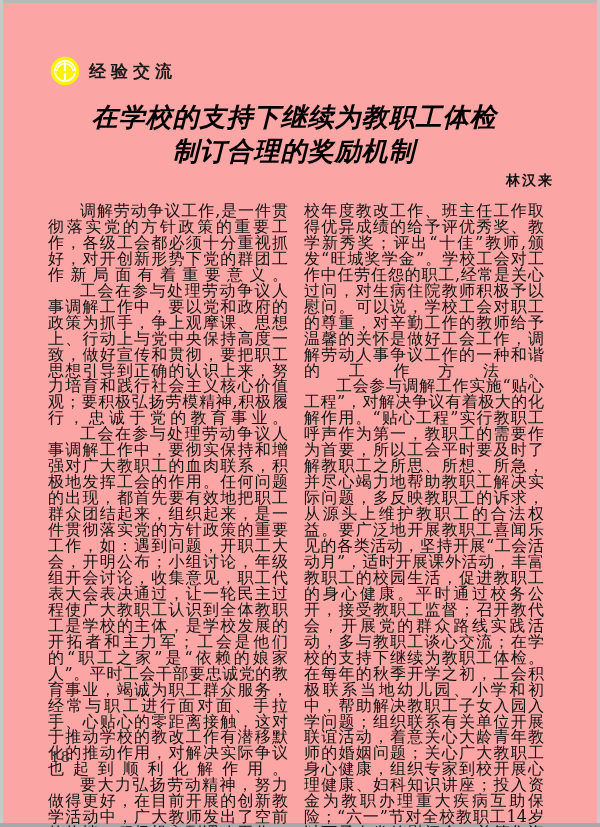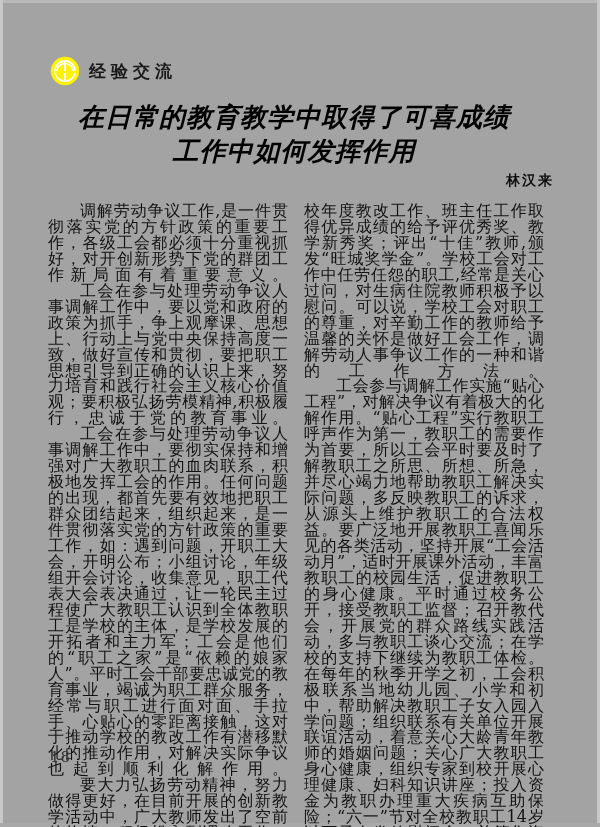--- a/index.html
+++ b/index.html
@@ -11,21 +11,21 @@
     width: 600px;
     height: 827px;
     overflow: hidden;
     font-family: "DejaVu Sans", sans-serif;
   }
 
   .page {
     position: relative;
     width: 600px;
     height: 827px;
-    background: #a3a3a3;
+    background: #fca5a5;
     box-sizing: border-box;
     overflow: hidden;
   }
 
   
   .scan-edge-top {
     position: absolute;
     top: 0; left: 0; right: 0;
     height: 3px;
     background: #b9b9b9;
@@ -179,22 +179,22 @@
         <circle cx="20" cy="20" r="19" fill="#FFF200"></circle>
         <circle cx="20" cy="20" r="13.5" fill="none" stroke="#ffffff" stroke-width="2.2"></circle>
         <path d="M9 21 A11 11 0 0 1 31 21" fill="none" stroke="#ffffff" stroke-width="2.2"></path>
         <rect x="18.6" y="7.5" width="2.8" height="25" fill="#ffffff"></rect>
         <rect x="6" y="20.2" width="28" height="2.4" fill="#FFF200"></rect>
       </svg>
       <span class="section-label">经验交流</span>
     </div>
 
     <div class="article-title">
-      <span>在日常的教育教学中取得了可喜成绩</span>
-      <span class="title-line-2">工作中如何发挥作用</span>
+      <span>在学校的支持下继续为教职工体检</span>
+      <span class="title-line-2">制订合理的奖励机制</span>
     </div>
 
     <div class="article-author">林汉来</div>
 
     <div class="columns">
 
       <div class="column">
         <p class="para indent">调解劳动争议工作,是一件贯彻落实党的方针政策的重要工作，各级工会都必须十分重视抓好，对开创新形势下党的群团工作新局面有着重要意义。</p>
         <p class="para indent">工会在参与处理劳动争议人事调解工作中，要以党和政府的政策为抓手，争上观摩课、思想上、行动上与党中央保持高度一致，做好宣传和贯彻，要把职工思想引导到正确的认识上来，努力培育和践行社会主义核心价值观；要积极弘扬劳模精神,积极履行，忠诚于党的教育事业。</p>
         <p class="para indent">工会在参与处理劳动争议人事调解工作中，要彻实保持和增强对广大教职工的血肉联系，积极地发挥工会的作用。任何问题的出现，都首先要有效地把职工群众团结起来，组织起来，是一件贯彻落实党的方针政策的重要工作，如：遇到问题，开职工大会，开明公布；小组讨论，年级组开会讨论，收集意见，职工代表大会表决通过，让一轮民主过程使广大教职工认识到全体教职工是学校的主体，是学校发展的开拓者和主力军；工会是他们的“职工之家”是“依赖的娘家人”。平时工会干部要忠诚党的教育事业，竭诚为职工群众服务，经常与职工进行面对面、手拉手、心贴心的零距离接触，这对于推动学校的教改工作有潜移默化的推动作用，对解决实际争议也起到顺利化解作用。</p>

